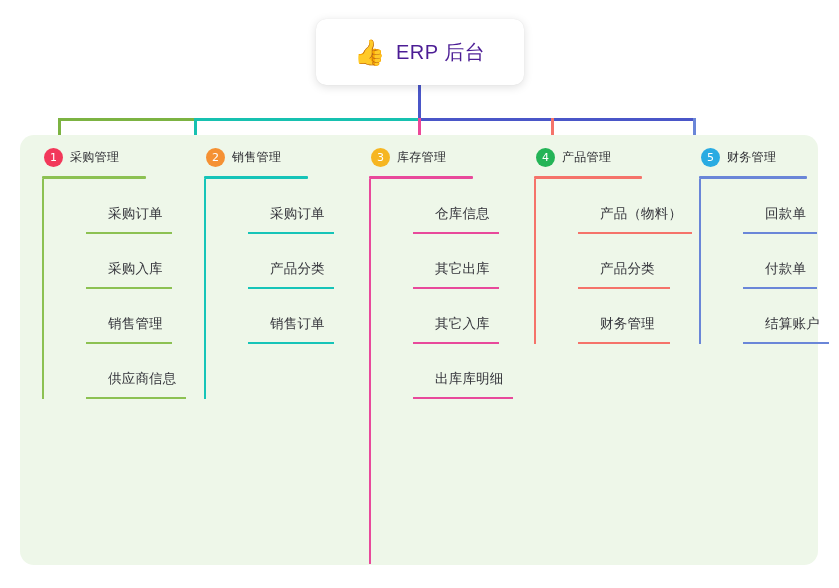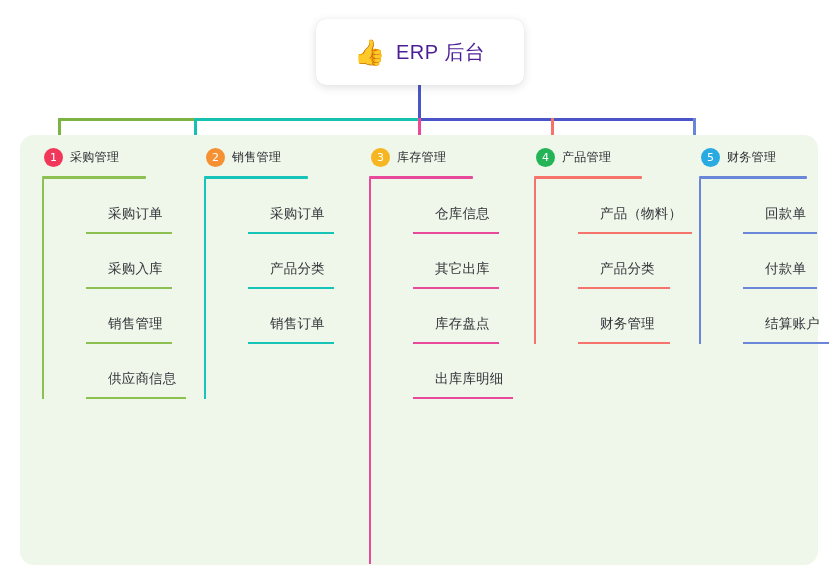--- a/index.html
+++ b/index.html
@@ -210,21 +210,21 @@
         <div class="spine" style="background: rgb(232, 73, 155); height: 385px;"></div>
         <div class="leaf">
           <span class="leaf-label">仓库信息</span>
           <div class="leaf-rule" style="background: rgb(232, 73, 155); width: 86px;"></div>
         </div>
         <div class="leaf">
           <span class="leaf-label">其它出库</span>
           <div class="leaf-rule" style="background: rgb(232, 73, 155); width: 86px;"></div>
         </div>
         <div class="leaf">
-          <span class="leaf-label">库存盘点</span>
+          <span class="leaf-label">其它入库</span>
           <div class="leaf-rule" style="background: rgb(232, 73, 155); width: 86px;"></div>
         </div>
         <div class="leaf">
           <span class="leaf-label">出库库明细</span>
           <div class="leaf-rule" style="background: rgb(232, 73, 155); width: 100px;"></div>
         </div>
       </div>
     </div>
     <div class="column" style="left: 534px;">
       <div class="col-header">

